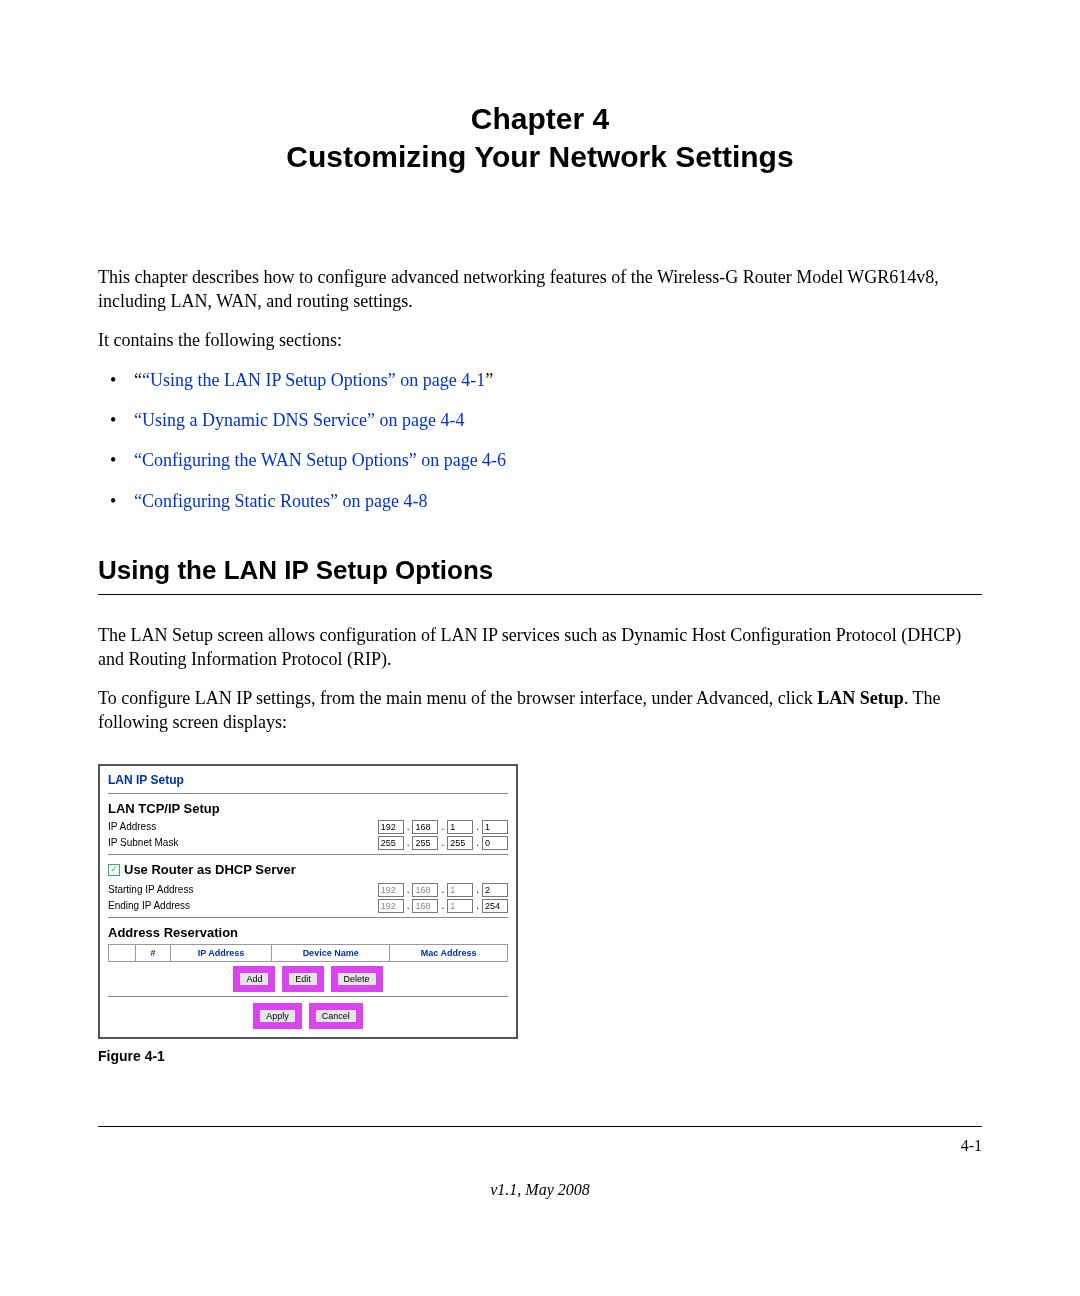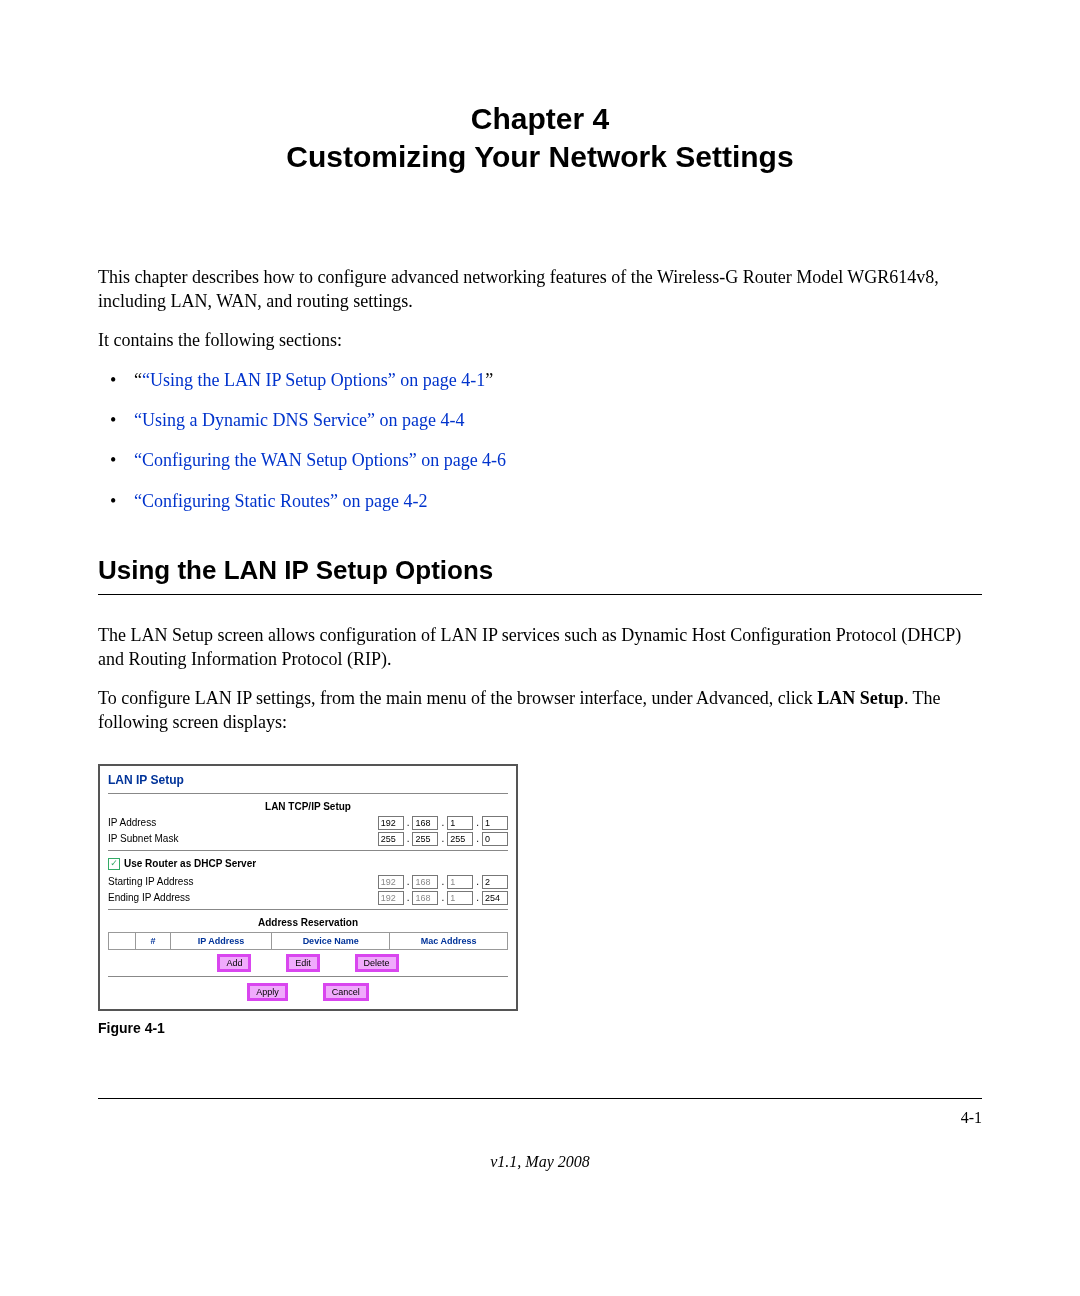--- a/index.html
+++ b/index.html
@@ -66,23 +66,22 @@
   }
   .ss-title {
     color: #003399;
     font-weight: bold;
     font-size: 12px;
     margin-bottom: 0;
   }
   .ss-hr { border: none; border-top: 1px solid #888; margin: 4px 0 6px 0; }
   .ss-sub {
     font-weight: bold;
-    font-size: 10px;
+    font-size: 13px;
     margin: 6px 0 3px 0;
-    text-align: center;
   }
   .ip-row {
     display: flex;
     align-items: center;
     margin: 2px 0;
   }
   .ip-label { flex: 1; font-size: 10px; font-weight: normal; }
   .oct {
     width: 26px;
     height: 14px;
@@ -110,25 +109,25 @@
   .res-table th {
     border: 1px solid #999;
     color: #003399;
     font-weight: bold;
     font-size: 9px;
     padding: 2px 4px;
     background: #fff;
   }
   .btnrow { text-align: center; margin-top: 4px; }
   .ssbtn {
-    border: 3px solid #d946ef;
-    background: #f0abfc;
+    border: 7px solid #d946ef;
+    background: #e5e5e5;
     font-size: 9px;
     padding: 1px 6px;
-    margin: 0 16px;
+    margin: 0 2px;
     font-family: Arial, sans-serif;
   }
   .fig-caption {
     font-family: Arial, Helvetica, sans-serif;
     font-weight: bold;
     font-size: 14px;
     margin-top: 8px;
   }
   .page-footer-rule {
     border: none;
@@ -157,21 +156,21 @@
 
 <p>This chapter describes how to configure advanced networking features of the Wireless-G Router Model WGR614v8, including LAN, WAN, and routing settings.</p>
 <p>It contains the following sections:</p>
 
 <ul class="toc">
   <li>
     <span class="quote-wrap">“</span><span class="link">“Using the LAN IP Setup Options” on page 4-1</span><span class="quote-wrap">”</span>
   </li>
   <li><span class="link">“Using a Dynamic DNS Service” on page 4-4</span></li>
   <li><span class="link">“Configuring the WAN Setup Options” on page 4-6</span></li>
-  <li><span class="link">“Configuring Static Routes” on page 4-2</span></li>
+  <li><span class="link">“Configuring Static Routes” on page 4-8</span></li>
 </ul>
 
 <h2 class="section">Using the LAN IP Setup Options</h2>
 <hr class="section-rule">
 
 <p>The LAN Setup screen allows configuration of LAN IP services such as Dynamic Host Configuration Protocol (DHCP) and Routing Information Protocol (RIP).</p>
 <p>
   <span>To configure LAN IP settings, from the main menu of the browser interface, under Advanced, click </span><span class="bold">LAN Setup</span><span>. The following screen displays:</span>
 </p>
 

